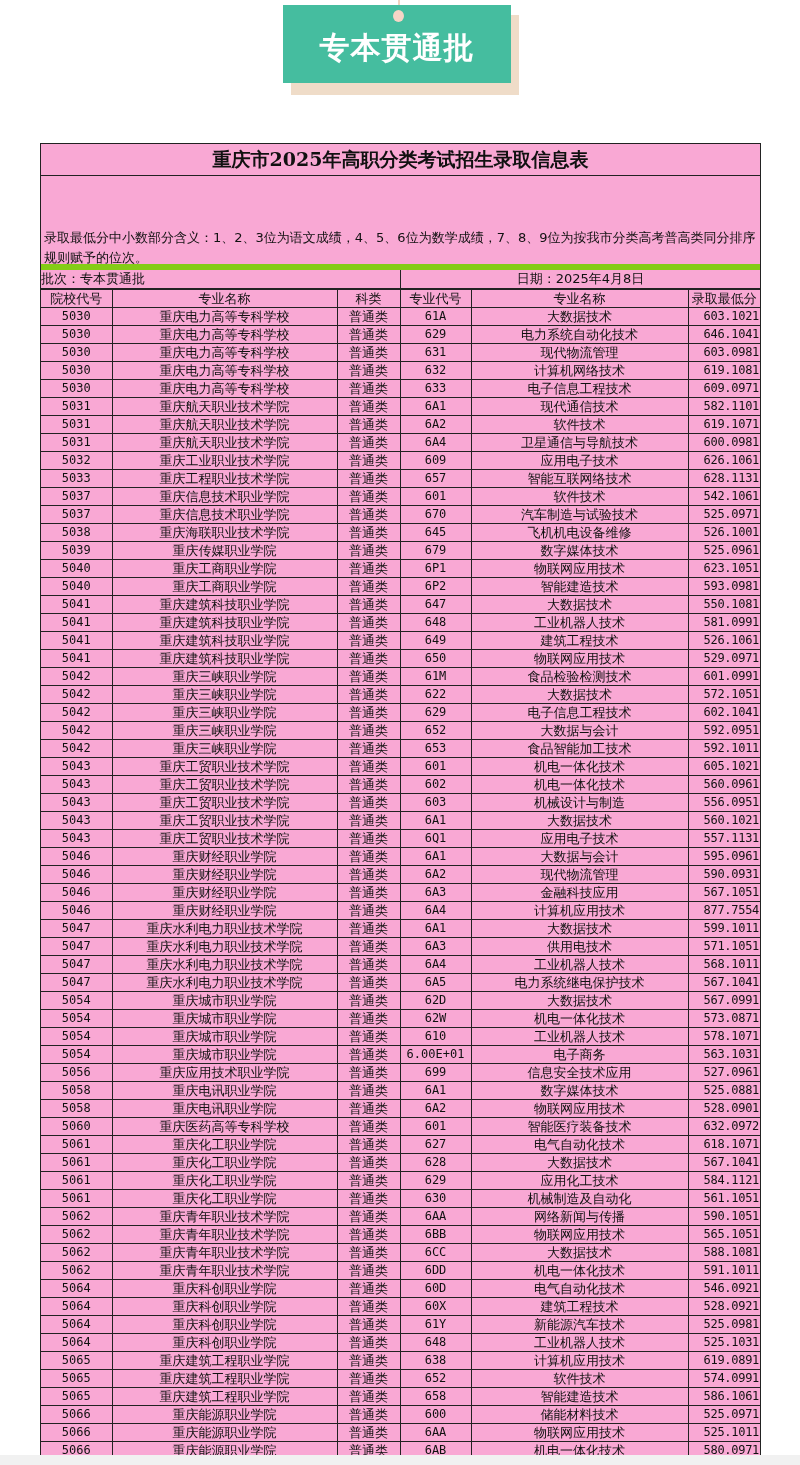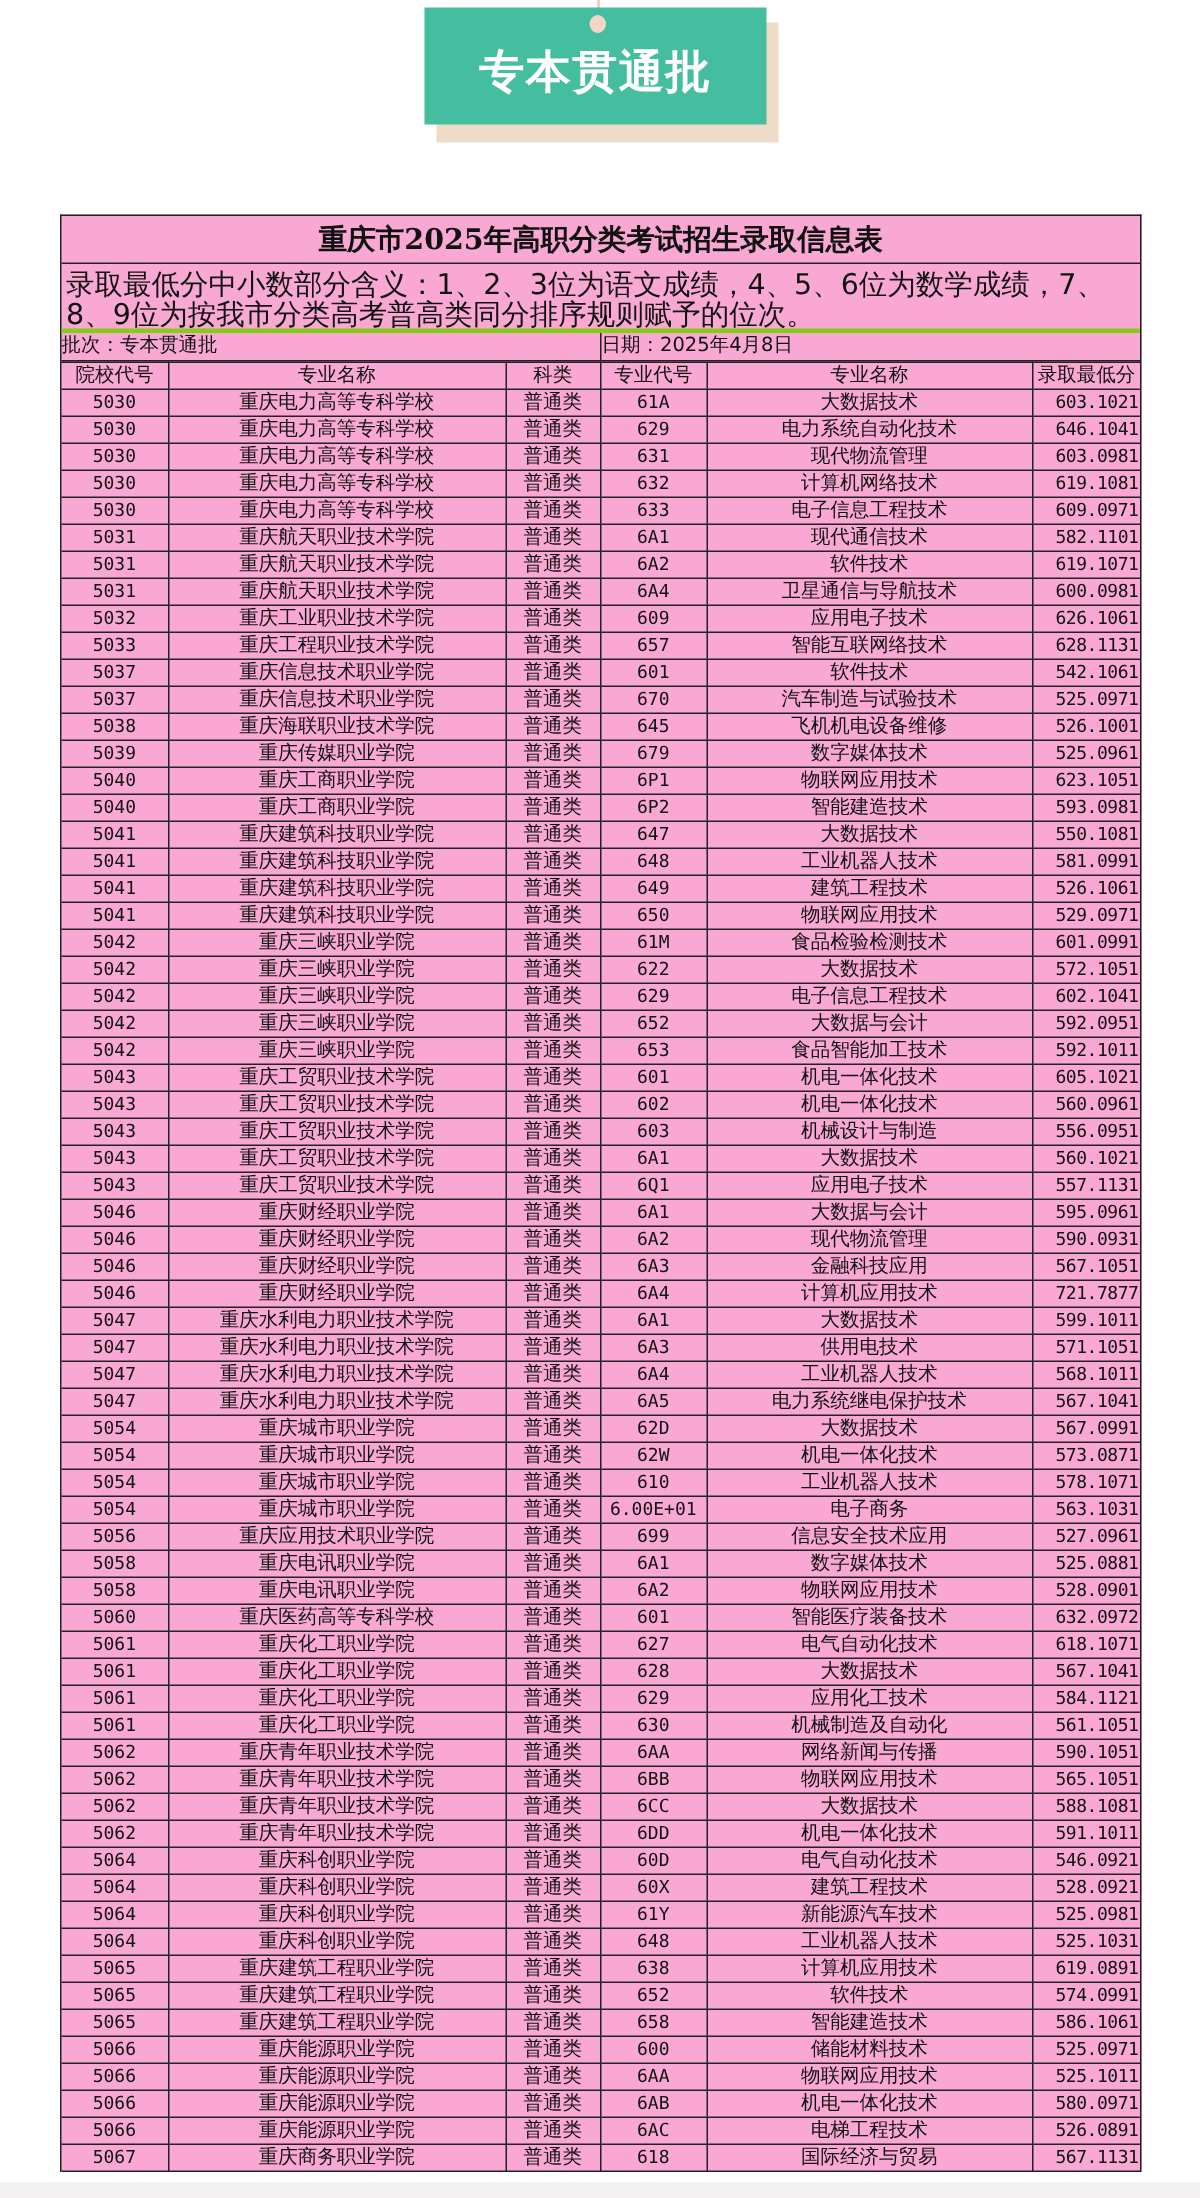--- a/index.html
+++ b/index.html
@@ -8,24 +8,24 @@
   .badge-wrap { position: absolute; left: 283px; top: 5px; width: 236px; height: 86px; padding-left: 16px; }
   .badge-shadow { position: absolute; left: 8px; top: 10px; width: 228px; height: 80px; background: #efdcc8; }
   .badge { position: absolute; left: 0; top: 0; width: 228px; height: 78px; background: #45bd9f; display: flex; align-items: center; justify-content: center; }
   .badge-text { color: #ffffff; font-size: 30px; font-weight: bold; letter-spacing: 1px; margin-top: 8px; }
   .badge-string { position: absolute; left: 398px; top: 0; width: 2px; height: 12px; background: #f3d3c0; }
   .badge-pin { position: absolute; left: 393px; top: 10px; width: 11px; height: 12px; border-radius: 50%; background: #f6d5c6; }
 
   .sheet { position: absolute; left: 40px; top: 143px; width: 719px; border: 1px solid #222; border-bottom: none; background: #f9a8d4; }
   .title-row { height: 31px; border-bottom: 1px solid #222; display: flex; align-items: center; justify-content: center; }
   .title { font-size: 19px; font-weight: bold; font-family: "DejaVu Serif", serif; }
-  .note-row { height: 46px; border-bottom: 3px solid #84cc16; padding: 4px 3px 0 3px; box-sizing: border-box; font-size: 19px; line-height: 20px; }
+  .note-row { height: 46px; border-bottom: 6px solid #84cc16; padding: 4px 3px 0 3px; box-sizing: border-box; font-size: 13px; line-height: 20px; margin-top: 48px; }
   .meta-row { display: flex; height: 18px; border-bottom: 1px solid #222; font-size: 13px; line-height: 18px; }
   .meta-left { width: 359px; border-right: 1px solid #222; }
-  .meta-right { flex: 1; text-align: left; }
+  .meta-right { flex: 1; text-align: center; }
 
   table { border-collapse: collapse; width: 719px; table-layout: fixed; font-size: 13px; }
   col.c1 { width: 71px; } col.c2 { width: 225px; } col.c3 { width: 63px; }
   col.c4 { width: 71px; } col.c5 { width: 217px; } col.c6 { width: 72px; }
   th, td { border: 1px solid #222; height: 17px; padding: 0; text-align: center; line-height: 17px; white-space: nowrap; overflow: hidden; font-weight: normal; }
   tr > *:first-child { border-left: none; }
   tr > *:last-child { border-right: none; }
   td.score { text-align: right; padding-right: 1px; font-family: "DejaVu Sans Mono", monospace; font-size: 12px; letter-spacing: -0.3px; }
   td.num { font-family: "DejaVu Sans Mono", monospace; font-size: 12px; }
 
@@ -335,21 +335,21 @@
           <td class="num">6A3</td>
           <td>金融科技应用</td>
           <td class="score">567.1051</td>
         </tr>
         <tr>
           <td class="num">5046</td>
           <td>重庆财经职业学院</td>
           <td>普通类</td>
           <td class="num">6A4</td>
           <td>计算机应用技术</td>
-          <td class="score">721.7877</td>
+          <td class="score">877.7554</td>
         </tr>
         <tr>
           <td class="num">5047</td>
           <td>重庆水利电力职业技术学院</td>
           <td>普通类</td>
           <td class="num">6A1</td>
           <td>大数据技术</td>
           <td class="score">599.1011</td>
         </tr>
         <tr>

